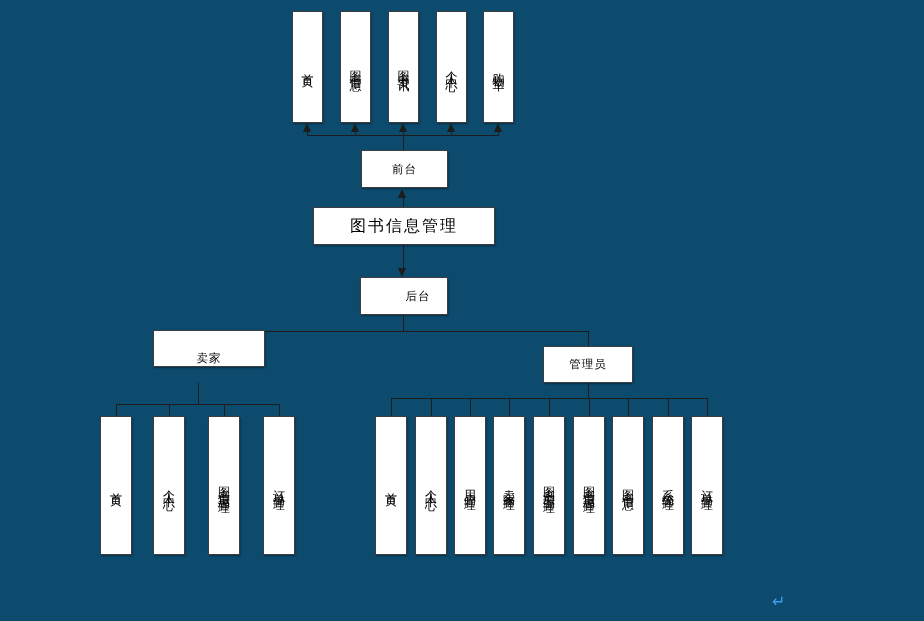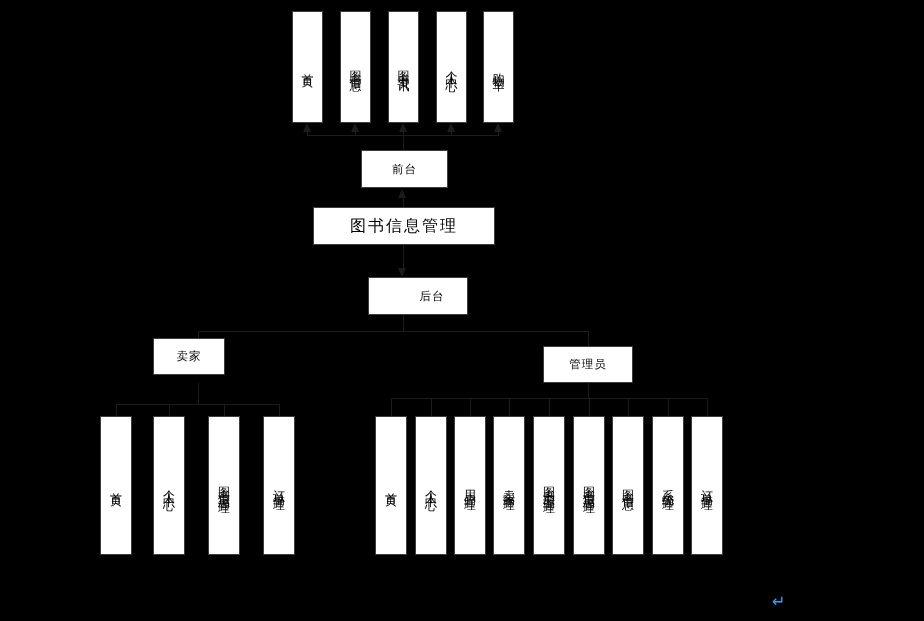--- a/index.html
+++ b/index.html
@@ -1,19 +1,19 @@
 <!DOCTYPE html>
 <html><head>
 <meta charset="utf-8">
 <style>
   html, body { margin: 0; padding: 0; background: #ffffff; }
   .page {
     position: relative;
     width: 924px; height: 621px;
-    background: #000000;
+    background: #0c4a6e;
     overflow: hidden;
     font-family: "Liberation Serif", serif;
     color: #000000;
   }
   .box {
     position: absolute;
     box-sizing: border-box;
     background: #ffffff;
     border: 1.5px solid #3d3d3d;
     box-shadow: 1px 1.5px 1.5px rgba(0,0,0,0.28);
@@ -94,30 +94,30 @@
   <div class="arrow-up" style="left:398px; top:189px;"></div>
   <div class="line" style="left:403px; top:197px; width:1px; height:10px;"></div>
 
   <div class="box" style="left:313px; top:207px; width:182px; height:38px;">
     <span class="root-label">图书信息管理</span>
   </div>
 
   <div class="line" style="left:403px; top:245px; width:1px; height:23px;"></div>
   <div class="arrow-down" style="left:398px; top:268px;"></div>
 
-  <div class="box" style="left:368px; top:277px; width:100px; height:38px;padding-left:28px;">
+  <div class="box" style="left:360px; top:277px; width:88px; height:38px;padding-left:28px;">
     <span class="hlabel">后台</span>
   </div>
 
   <div class="line" style="left:403px; top:315px; width:1px; height:16px;"></div>
   <div class="line" style="left:198px; top:331px; width:391px; height:1px;"></div>
   <div class="line" style="left:198px; top:331px; width:1px; height:15px;"></div>
   <div class="line" style="left:588px; top:331px; width:1px; height:15px;"></div>
 
-  <div class="box" style="left:153px; top:338px; width:72px; height:37px;">
+  <div class="box" style="left:153px; top:330px; width:112px; height:37px;align-items:flex-end;">
     <span class="hlabel">卖家</span>
   </div>
 
   <div class="box" style="left:543px; top:346px; width:90px; height:37px;font-family:Liberation Mono, monospace;">
     <span class="hlabel">管理员</span>
   </div>
 
   <div class="line" style="left:198px; top:383px; width:1px; height:21px;"></div>
   <div class="line" style="left:116px; top:404px; width:164px; height:1px;"></div>
   <div class="line" style="left:116px; top:404px; width:1px; height:12px;"></div>

